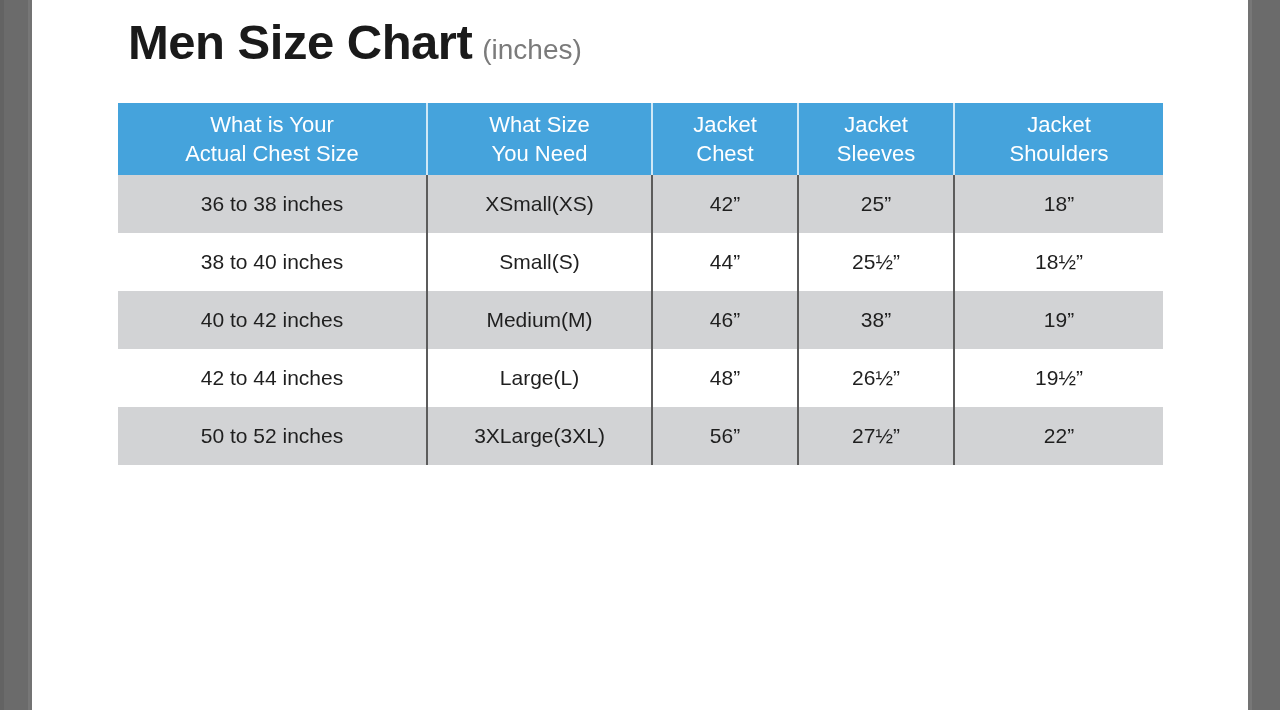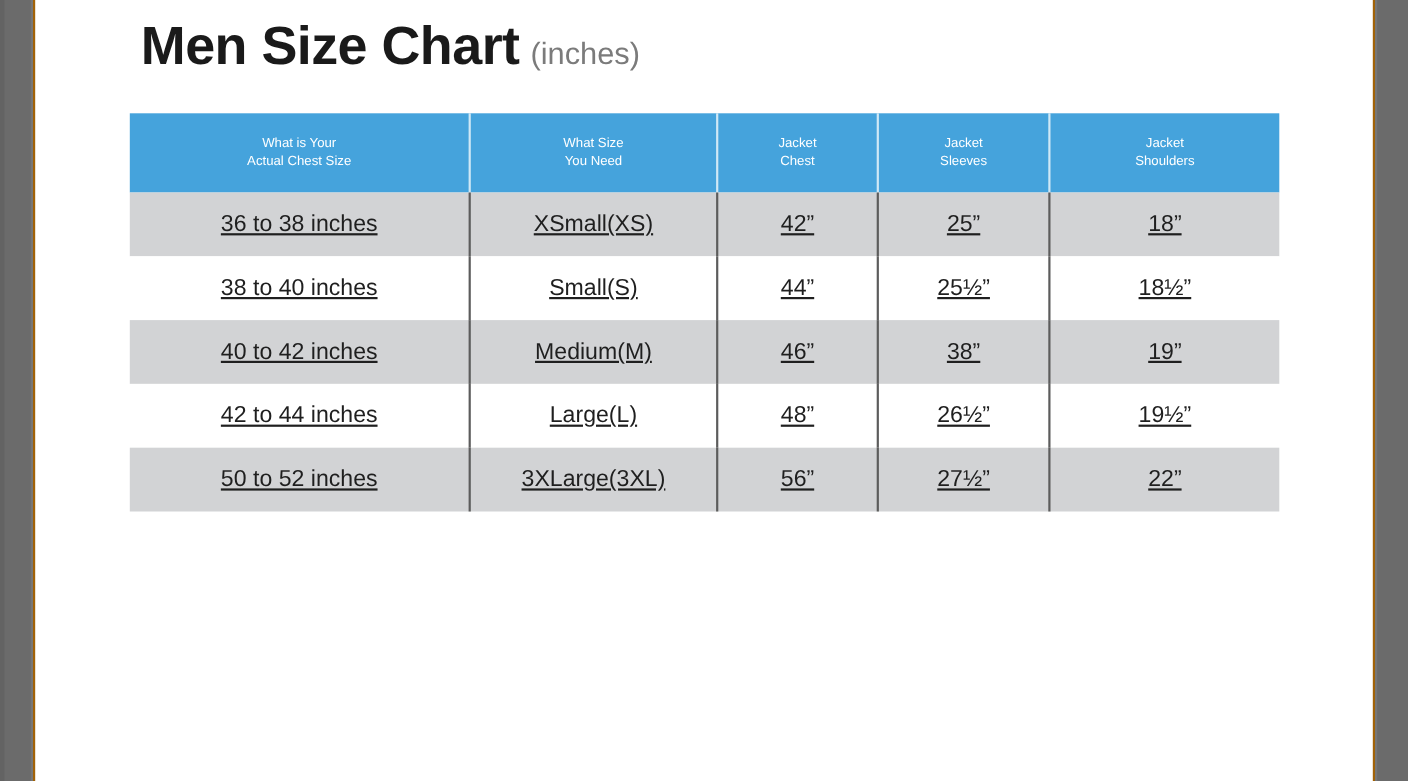--- a/index.html
+++ b/index.html
@@ -13,21 +13,21 @@
     overflow: hidden;
     background: #ffffff;
     font-family: "Liberation Sans", sans-serif;
     position: relative;
   }
 
   
   .page {
     position: absolute;
     inset: 0;
-    background: #a16207;
+    background: #737373;
   }
   .band {
     position: absolute;
     top: 0;
     bottom: 0;
     background: #6b6b6b;
   }
   .band-left  { left: 0;  width: 30px; }
   .band-right { right: 0; width: 30px; }
   .band-left::after {
@@ -98,21 +98,21 @@
   }
   .chart-table col.c1 { width: 309px; }
   .chart-table col.c2 { width: 225px; }
   .chart-table col.c3 { width: 146px; }
   .chart-table col.c4 { width: 156px; }
   .chart-table col.c5 { width: 209px; }
 
   thead th {
     background: #45a3dc;
     color: #ffffff;
-    font-size: 12px;
+    font-size: 22px;
     font-weight: 400;
     line-height: 1.32;
     height: 72px;
     text-align: center;
     vertical-align: middle;
     padding: 0 4px;
     border-right: 2px solid #cfe8f6;
     box-sizing: border-box;
   }
   thead th:last-child { border-right: none; }
@@ -120,21 +120,20 @@
 
   tbody td {
     height: 58px;
     text-align: center;
     vertical-align: middle;
     font-size: 21px;
     color: #1f1f1f;
     border-right: 2px solid #5c5c5c;
     padding: 0 18px;
     box-sizing: border-box;
-    text-decoration: underline;
   }
   tbody td:last-child { border-right: none; }
 
   tbody tr.band-gray td { background: #d2d3d5; }
   tbody tr.band-white td { background: #ffffff; margin-top: 40px; }
 
   
   tbody tr td:nth-child(1),
   tbody tr td:nth-child(2),
   tbody tr td:nth-child(3),

